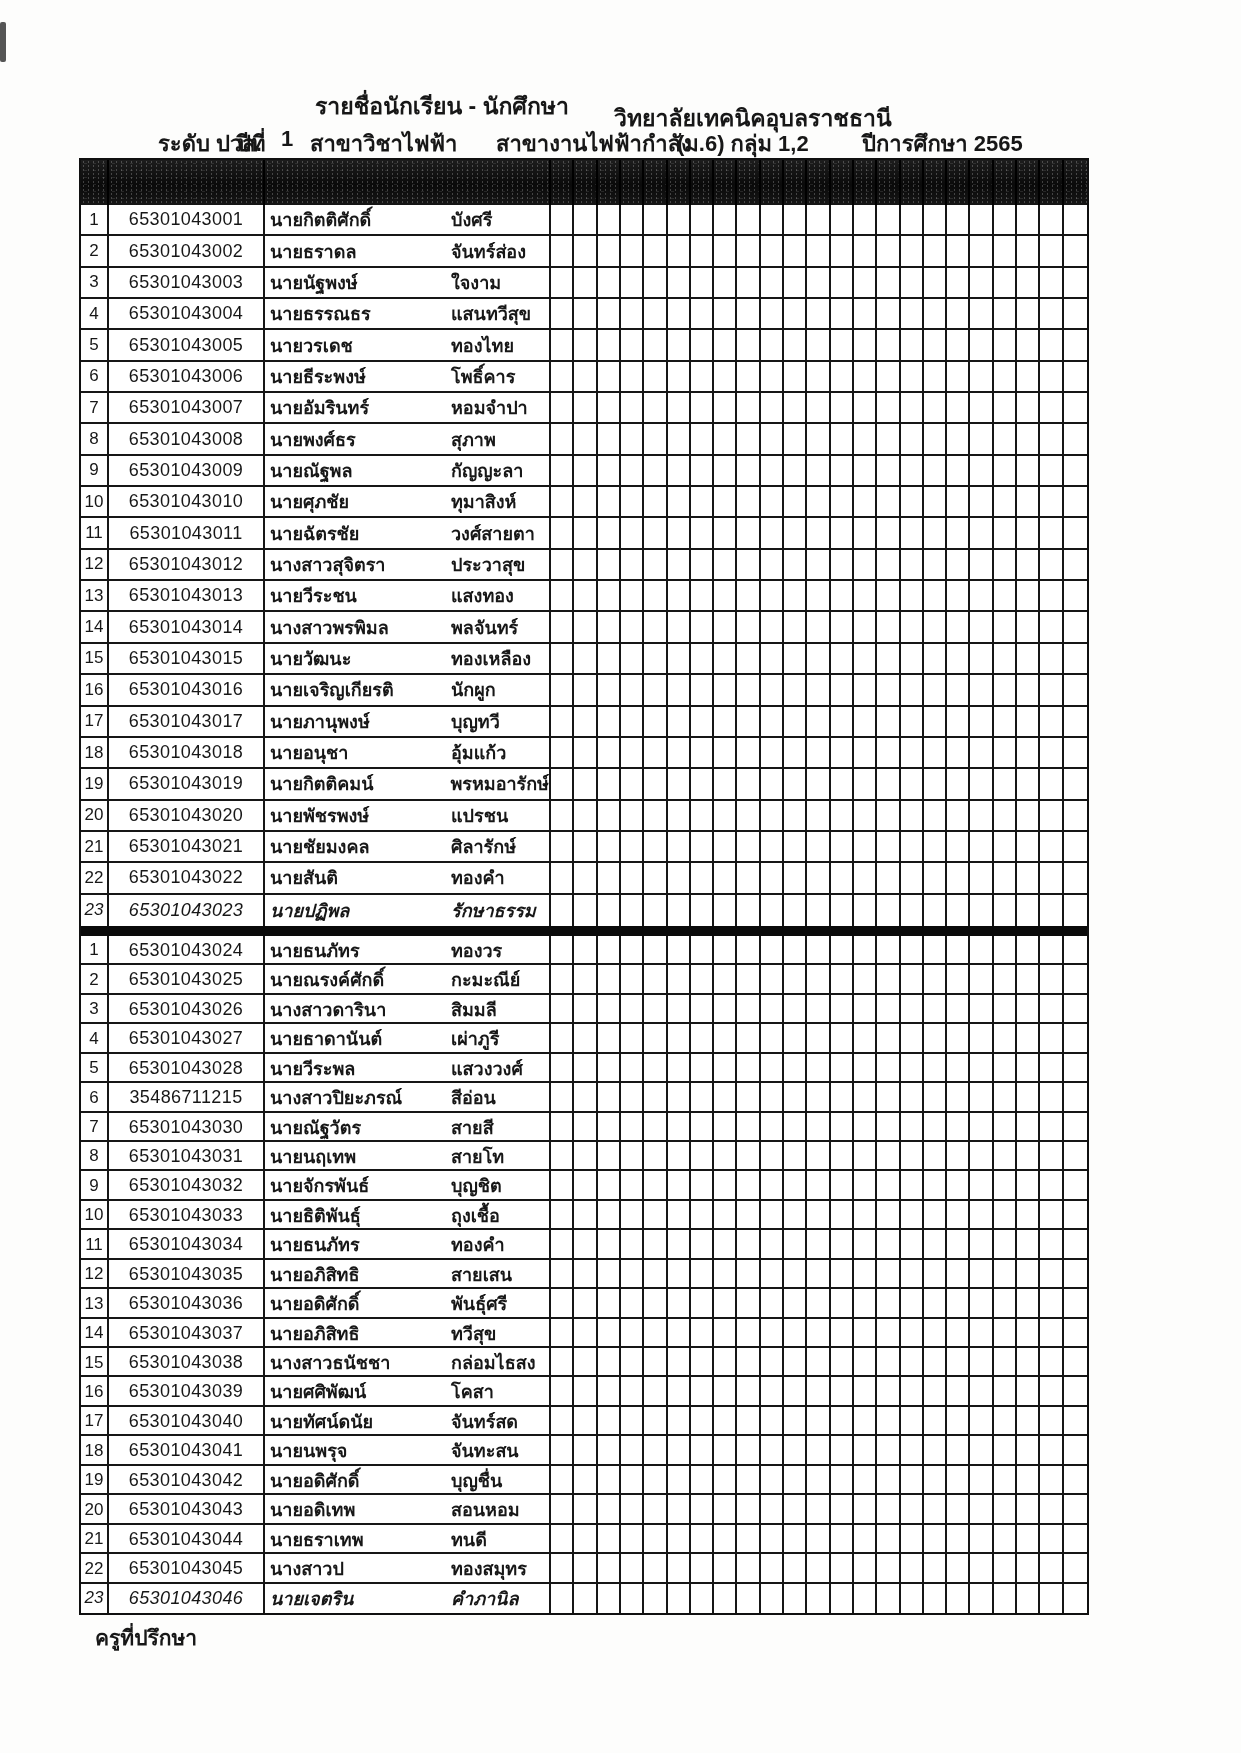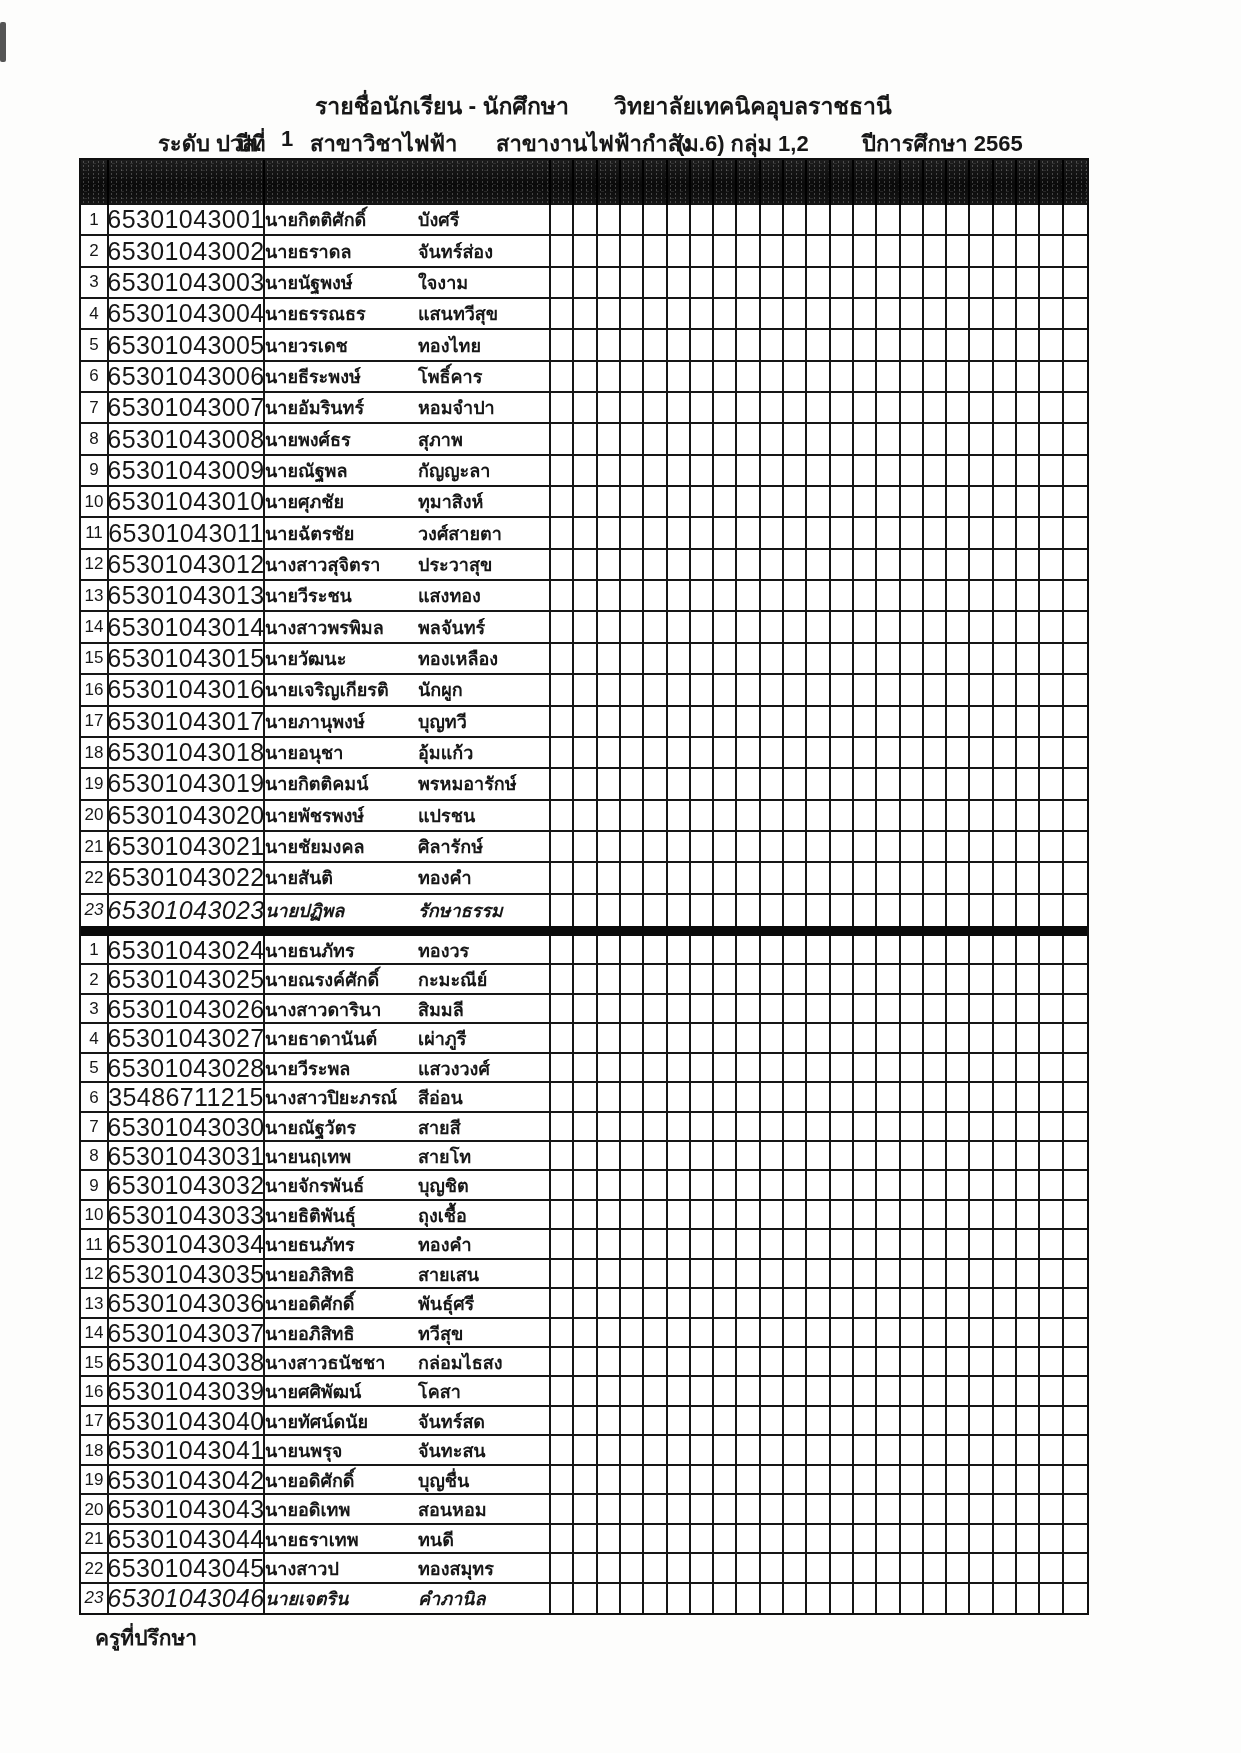--- a/index.html
+++ b/index.html
@@ -4,21 +4,21 @@
 <style>
   html,body{margin:0;padding:0;background:#e8e8e8;}
   .page{
     position:relative;width:1241px;height:1753px;background:#fdfdfc;
     font-family:"Liberation Sans","DejaVu Sans",sans-serif;color:#171717;
     overflow:hidden;margin:0 auto;
   }
   
   .t1{position:absolute;top:88px;left:0;width:100%;height:32px;font-weight:700;font-size:23px;}
   .t1 .doc-title{position:absolute;left:315px;top:0;}
-  .t1 .college{position:absolute;left:614px;top:0;}
+  .t1 .college{position:absolute;left:614px;top:12px;}
   .t2{position:absolute;top:126px;left:0;width:100%;height:32px;font-weight:700;font-size:22px;padding-left:20px;}
   .t2 span{position:absolute;top:0;white-space:pre;}
   .t2 span:nth-child(1){left:158px;}
   .t2 span:nth-child(2){left:237px;}
   .t2 span:nth-child(3){left:281px;}
   .t2 span:nth-child(4){left:310px;}
   .t2 span:nth-child(5){left:496px;}
   .t2 span:nth-child(6){left:677px;}
   .t2 span:nth-child(7){left:862px;}
   
@@ -45,22 +45,22 @@
     display:grid;grid-template-columns:28px 156px 286px repeat(23,1fr);
     border-bottom:2px solid #161616;box-sizing:border-box;
   }
   .grp .row:last-child{border-bottom:none;font-style:italic;}
   .g1 .row{height:31.35px;}
   .g2 .row{height:29.45px;}
   .c{border-right:2px solid #161616;box-sizing:border-box;overflow:visible;
      display:flex;align-items:center;}
   .c:last-child{border-right:none;}
   .c.no{justify-content:center;font-size:17px;}
-  .c.id{justify-content:center;font-size:25px;letter-spacing:.4px;}
-  .c.nm{font-size:18px;font-weight:600;}
+  .c.id{justify-content:center;font-size:18px;letter-spacing:.4px;}
+  .c.nm{font-size:18px;font-weight:600;padding-left:5px;gap:28px;}
   .c.nm .fn{display:inline-block;width:153px;white-space:nowrap;}
   .c.nm .ln{white-space:nowrap;}
   .gdivider{height:10px;background:#0a0a0a;}
   
   .advisor{position:absolute;left:95px;top:1621px;font-size:21px;font-weight:700;}
   .artifact{position:absolute;left:0;top:22px;width:6px;height:40px;background:#2a2a2a;border-radius:2px;opacity:.8;}
 </style>
 </head>
 <body>
 

